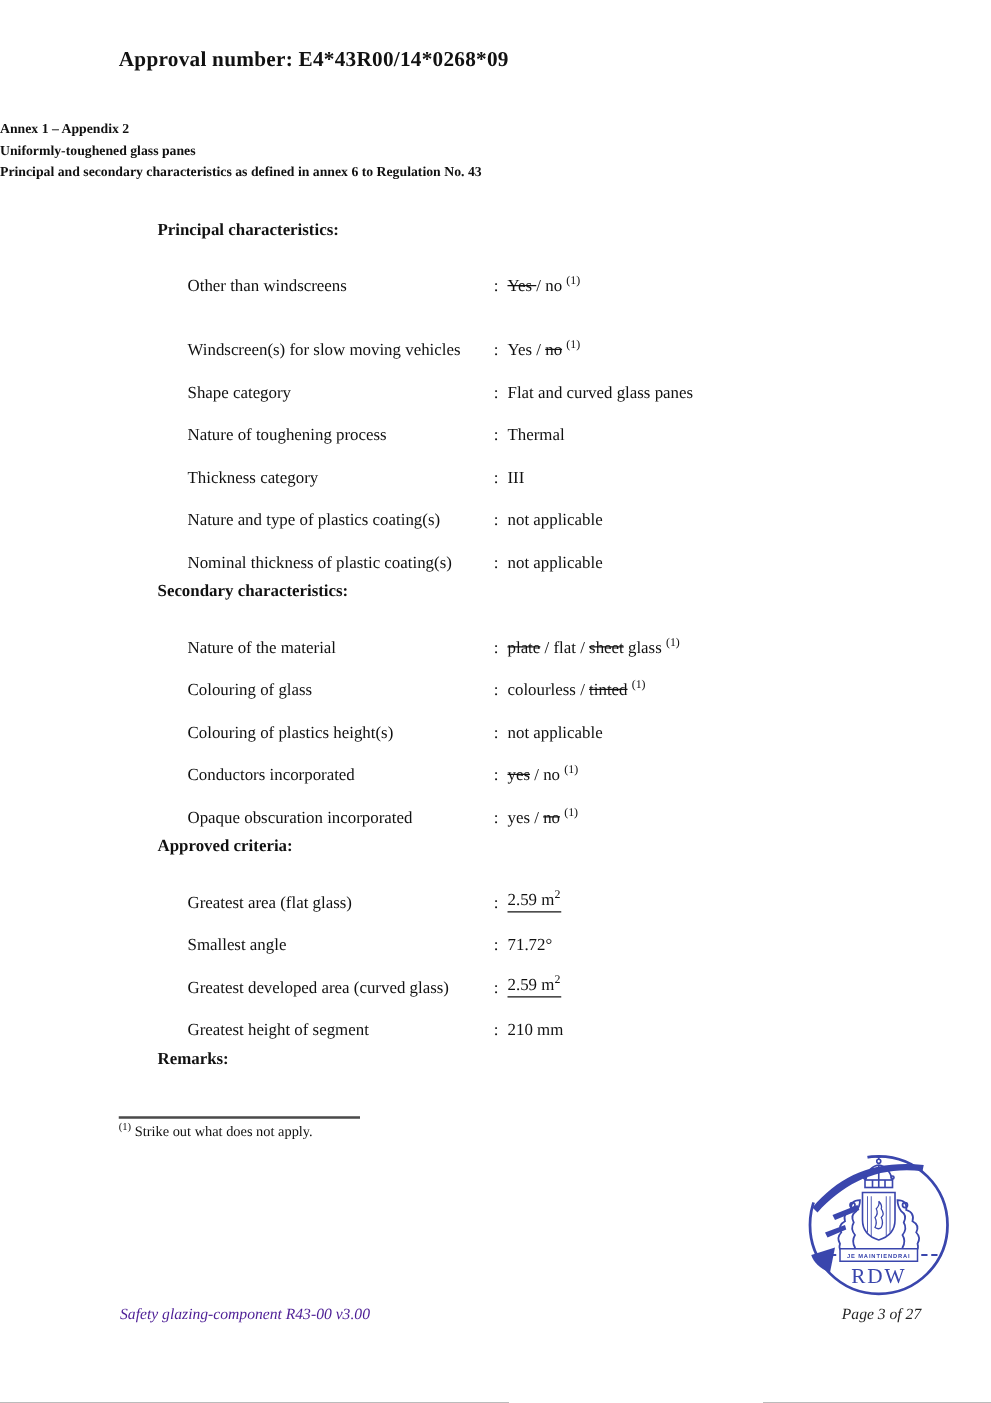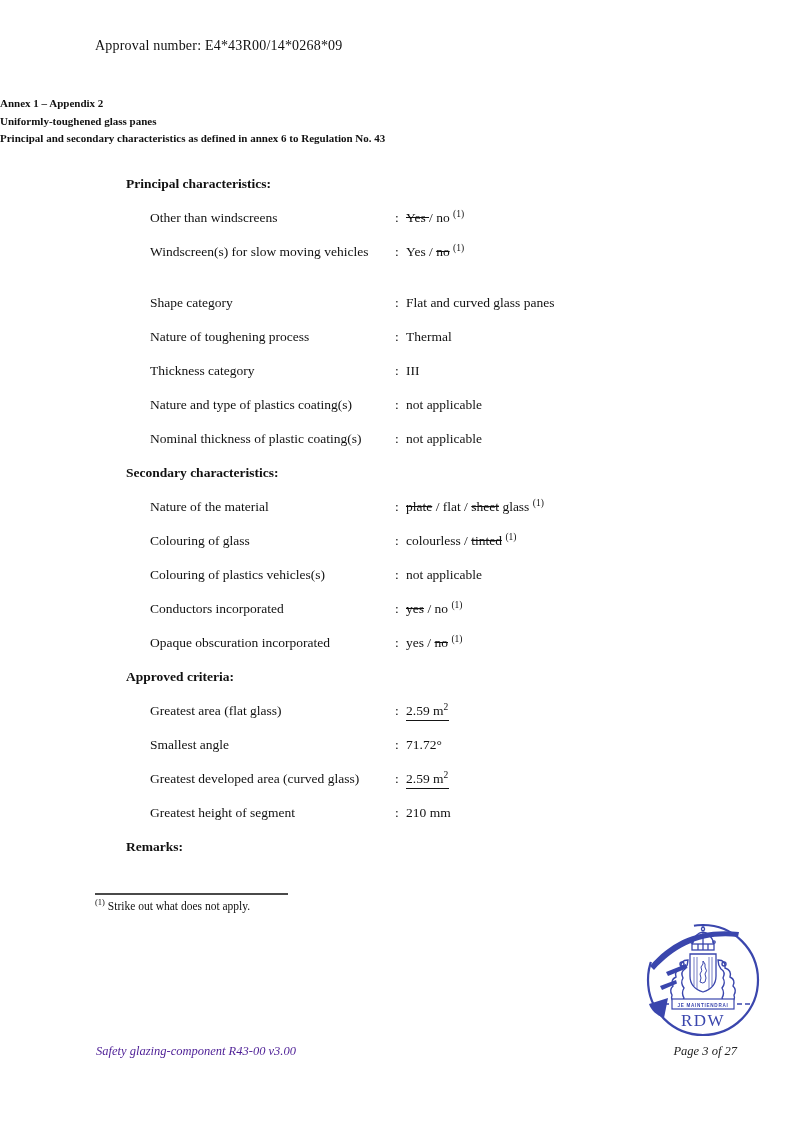--- a/index.html
+++ b/index.html
@@ -7,34 +7,34 @@
     position:relative;
     width:793px; height:1122px;
     margin:0 auto;
     background:#ffffff;
     font-family:"Liberation Serif", serif;
     color:#111;
     overflow:hidden;
   }
   .approval {
     position:absolute; top:38px; left:95px;
-    font-weight:normal; font-size:14px; letter-spacing:0.2px;
+    font-weight:bold; font-size:17px; letter-spacing:0.2px;
   }
   .title-block {
     position:absolute; top:95px; left:0; right:0;
     text-align:left; font-weight:bold; font-size:11px; line-height:17.5px;
   }
   #content { position:absolute; top:169px; left:0; right:0; font-size:13.5px; }
   .section-heading {
     min-height:34px; box-sizing:border-box;
     padding:6px 0 0 95px;
     font-weight:bold; line-height:17px;margin-left:31px;
   }
   .row {
-    display:flex; align-items:flex-start;
+    display:flex; align-items:flex-end;
     min-height:34px; box-sizing:border-box;
     padding-top:6px; line-height:17px;
   }
   .row.tall { min-height:51px; }
   .row .label { width:245px; margin-left:150px; flex-shrink:0; }
   .row .colon { width:11px; flex-shrink:0; }
   .row .value { flex:1; }
   sup { font-size:9.5px; line-height:0; }
   .strike { text-decoration:line-through; }
   .uline-wrap { display:inline-block; border-bottom:1.2px solid #151515; padding:0 1px 1px 0; }
@@ -115,21 +115,21 @@
         <div class="label">Nature of the material</div>
         <div class="colon">:</div>
         <div class="value"><span class="strike">plate</span><span> / flat / </span><span class="strike">sheet</span><span> glass </span><sup>(1)</sup></div>
       </div>
       <div class="row">
         <div class="label">Colouring of glass</div>
         <div class="colon">:</div>
         <div class="value"><span>colourless / </span><span class="strike">tinted</span><span> </span><sup>(1)</sup></div>
       </div>
       <div class="row">
-        <div class="label">Colouring of plastics vehicles(s)</div>
+        <div class="label">Colouring of plastics height(s)</div>
         <div class="colon">:</div>
         <div class="value"><span>not applicable</span></div>
       </div>
       <div class="row">
         <div class="label">Conductors incorporated</div>
         <div class="colon">:</div>
         <div class="value"><span class="strike">yes</span><span> / no </span><sup>(1)</sup></div>
       </div>
       <div class="row">
         <div class="label">Opaque obscuration incorporated</div>

